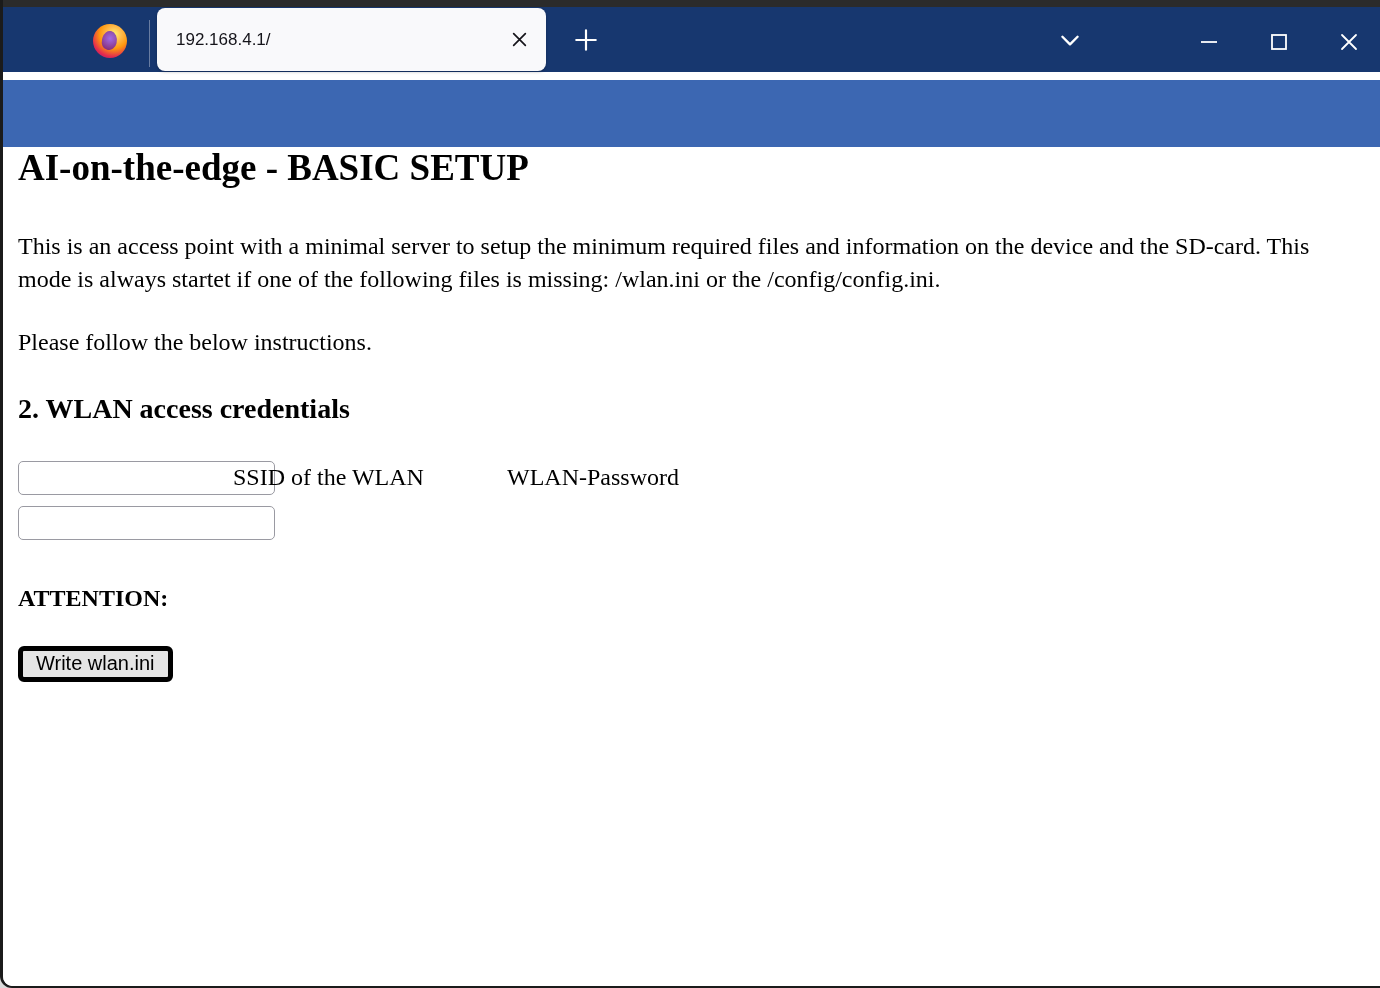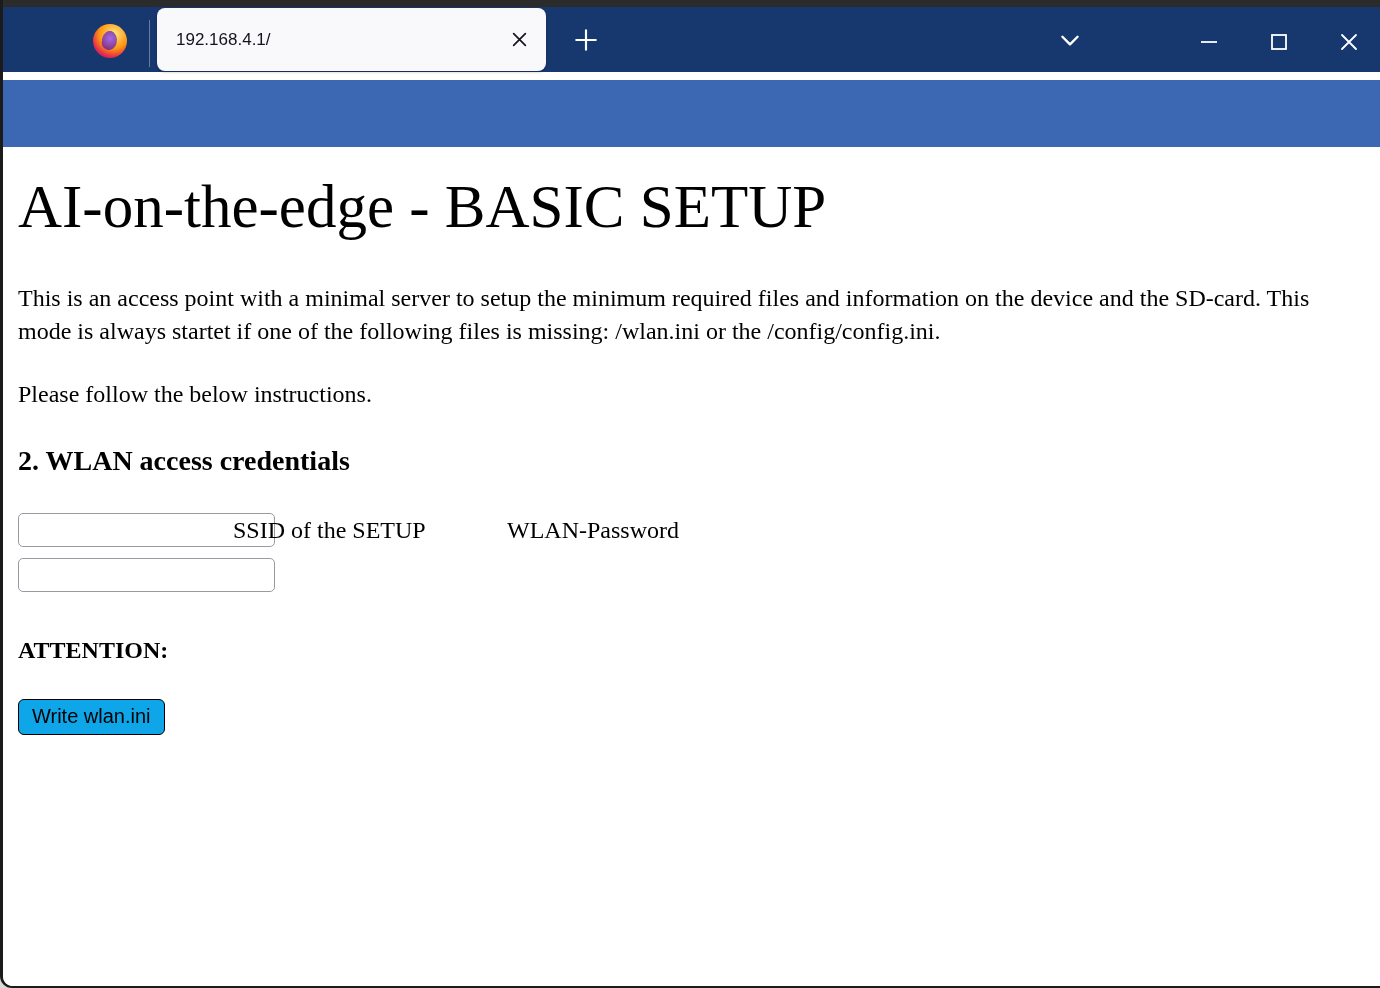--- a/index.html
+++ b/index.html
@@ -58,42 +58,42 @@
     position:absolute; left:1000px; top:91px; width:228px; height:46px;
     background:#f9f9fb; border-radius:8px; display:flex; align-items:center;
   }
   .search-ph { margin-left:10px; font-family:"Liberation Sans","DejaVu Sans",sans-serif; font-size:19px; color:#5b5b66; }
 
   .hamburger { display:flex; flex-direction:column; gap:6px; }
   .hamburger span{ display:block; width:28px; height:2.4px; background:#fff; border-radius:2px; }
 
   
   .page { padding:0 22px 0 15px; color:#000; }
-  .page h1 { font-size:61px; font-weight:normal; margin-top:25px; line-height:1.15; }
+  .page h1 { font-size:37px; font-weight:bold; line-height:1.15; }
   .page p  { font-size:24px; line-height:1.38; }
   .p1 { margin-top:40px; max-width:1345px; }
   .p2 { margin-top:32px; max-width:1345px; }
   .p3 { margin-top:30px; }
   .page h3 { font-size:28px; font-weight:bold; margin-top:34px; }
 
   .cred-table { margin-top:36px; display:grid; grid-template-columns:215px 267px auto; row-gap:11px; align-items:center; }
   .cred-label { font-size:24px; padding-left:7px; }
   .cred-input {
     width:257px; height:34px; background:#fff;
     border:1px solid #9a9aa2; border-radius:5px;
     font-family:"Liberation Sans","DejaVu Sans",sans-serif; font-size:18px; padding:0 8px; color:#15141a;
   }
   .cred-desc { font-size:24px; }
 
   .attn-head { margin-top:42px; font-weight:bold; }
   .attn-text { margin-top:44px; font-weight:bold; max-width:1350px; }
 
   .write-btn {
     margin-top:31px; height:36px; padding:0 13px;
-    background:#0ea5e9; border:1px solid #000000; border-radius:6px;
+    background:#e5e5e5; border:5px solid #000000; border-radius:6px;
     font-family:"Liberation Sans","DejaVu Sans",sans-serif; font-size:20px; color:#000; cursor:pointer;
   }
 
   svg { display:block; }
 </style>
 </head>
 <body>
 
 <div class="window">
   <div class="topstrip"></div>
@@ -214,21 +214,21 @@
 
       <p class="p1">This is an access point with a minimal server to setup the minimum required files and information on the device and the SD-card. This mode is always startet if one of the following files is missing: /wlan.ini or the /config/config.ini.</p>
       <p class="p3">Please follow the below instructions.</p>
 
       <h3>2. WLAN access credentials</h3>
 
       <div class="cred-table">
         <span>
           <input class="cred-input" type="text" value="" style="">
         </span>
-        <span class="cred-desc">SSID of the SETUP</span>
+        <span class="cred-desc">SSID of the WLAN</span>
 
         <span class="cred-label">WLAN-Password</span>
         <span>
           <input class="cred-input" type="text" value="" style="">
         </span>
       </div>
 
       <p class="attn-head">ATTENTION:</p>
 
       <button class="write-btn">Write wlan.ini</button>

